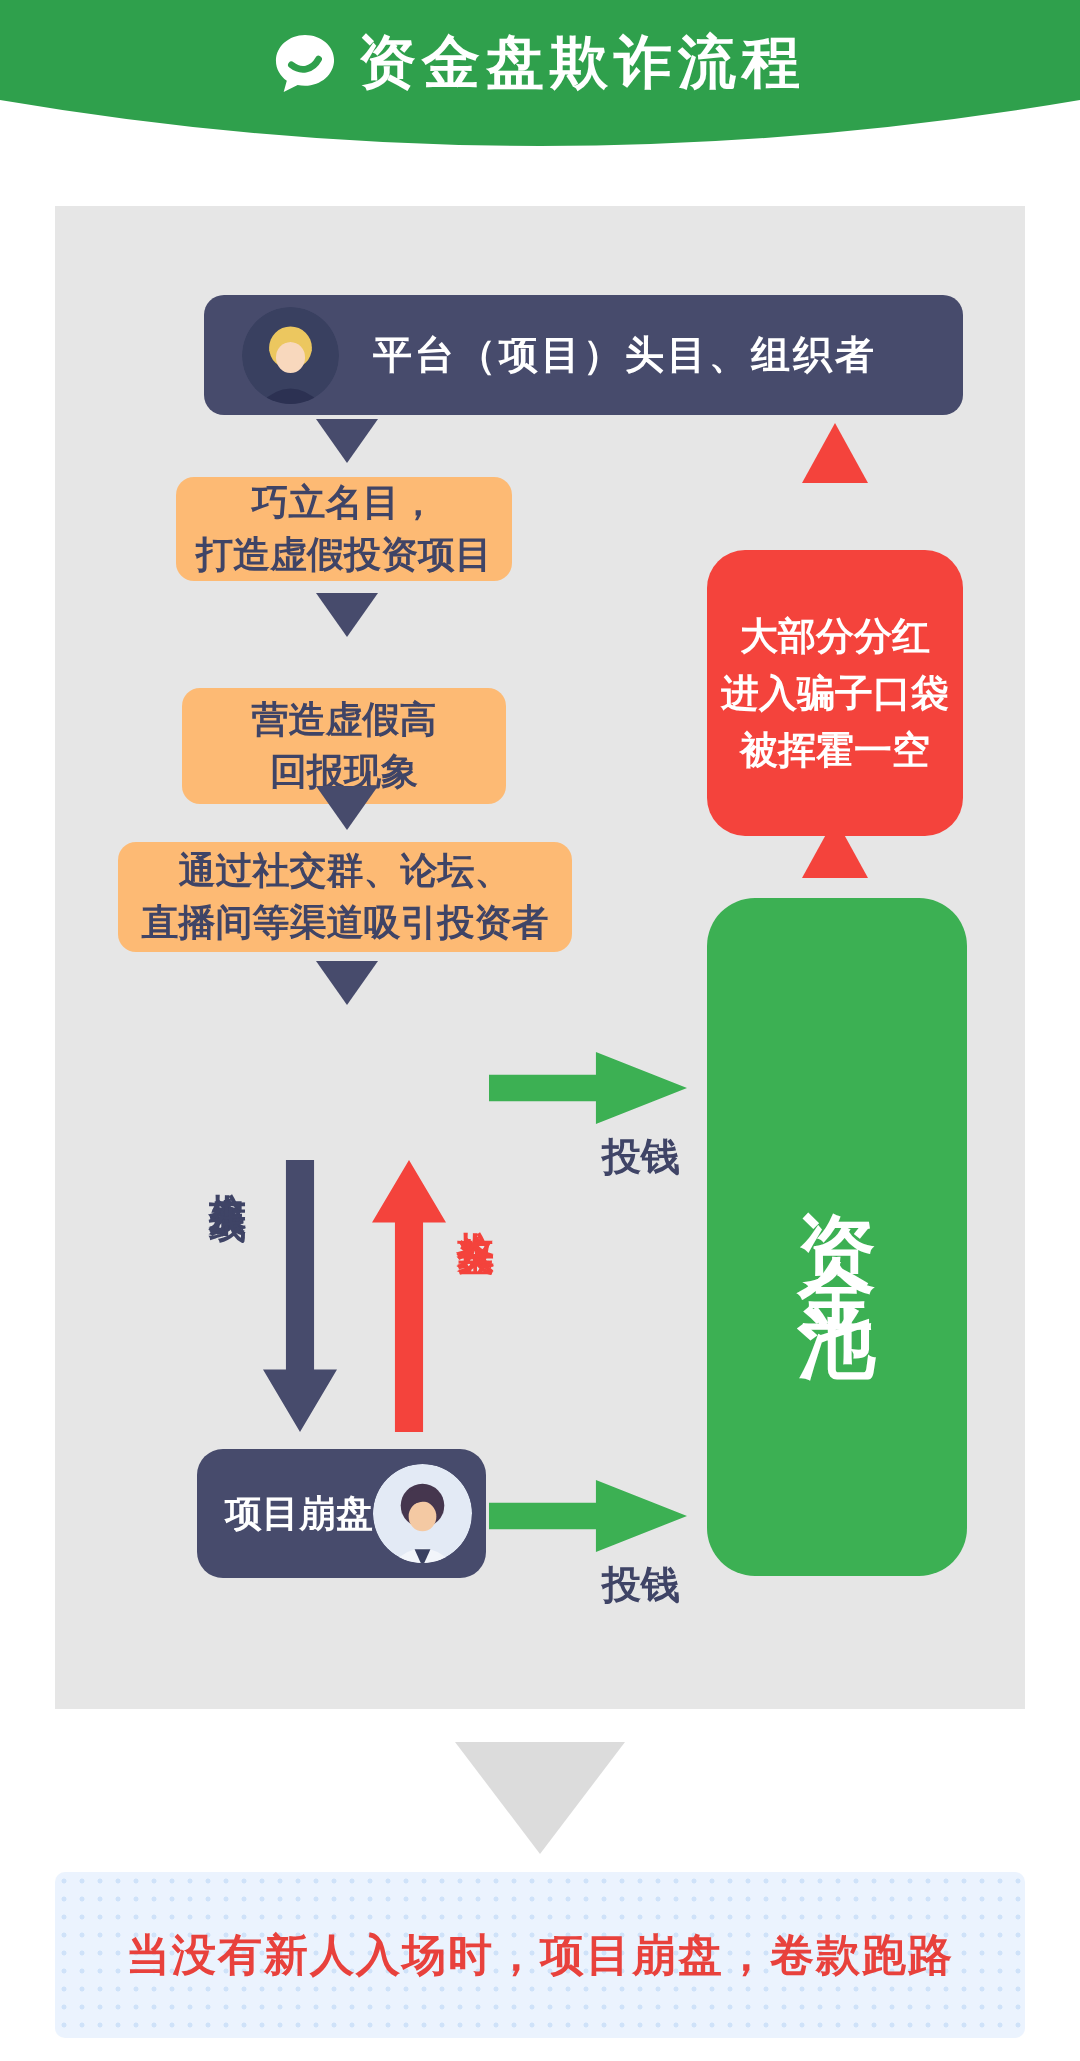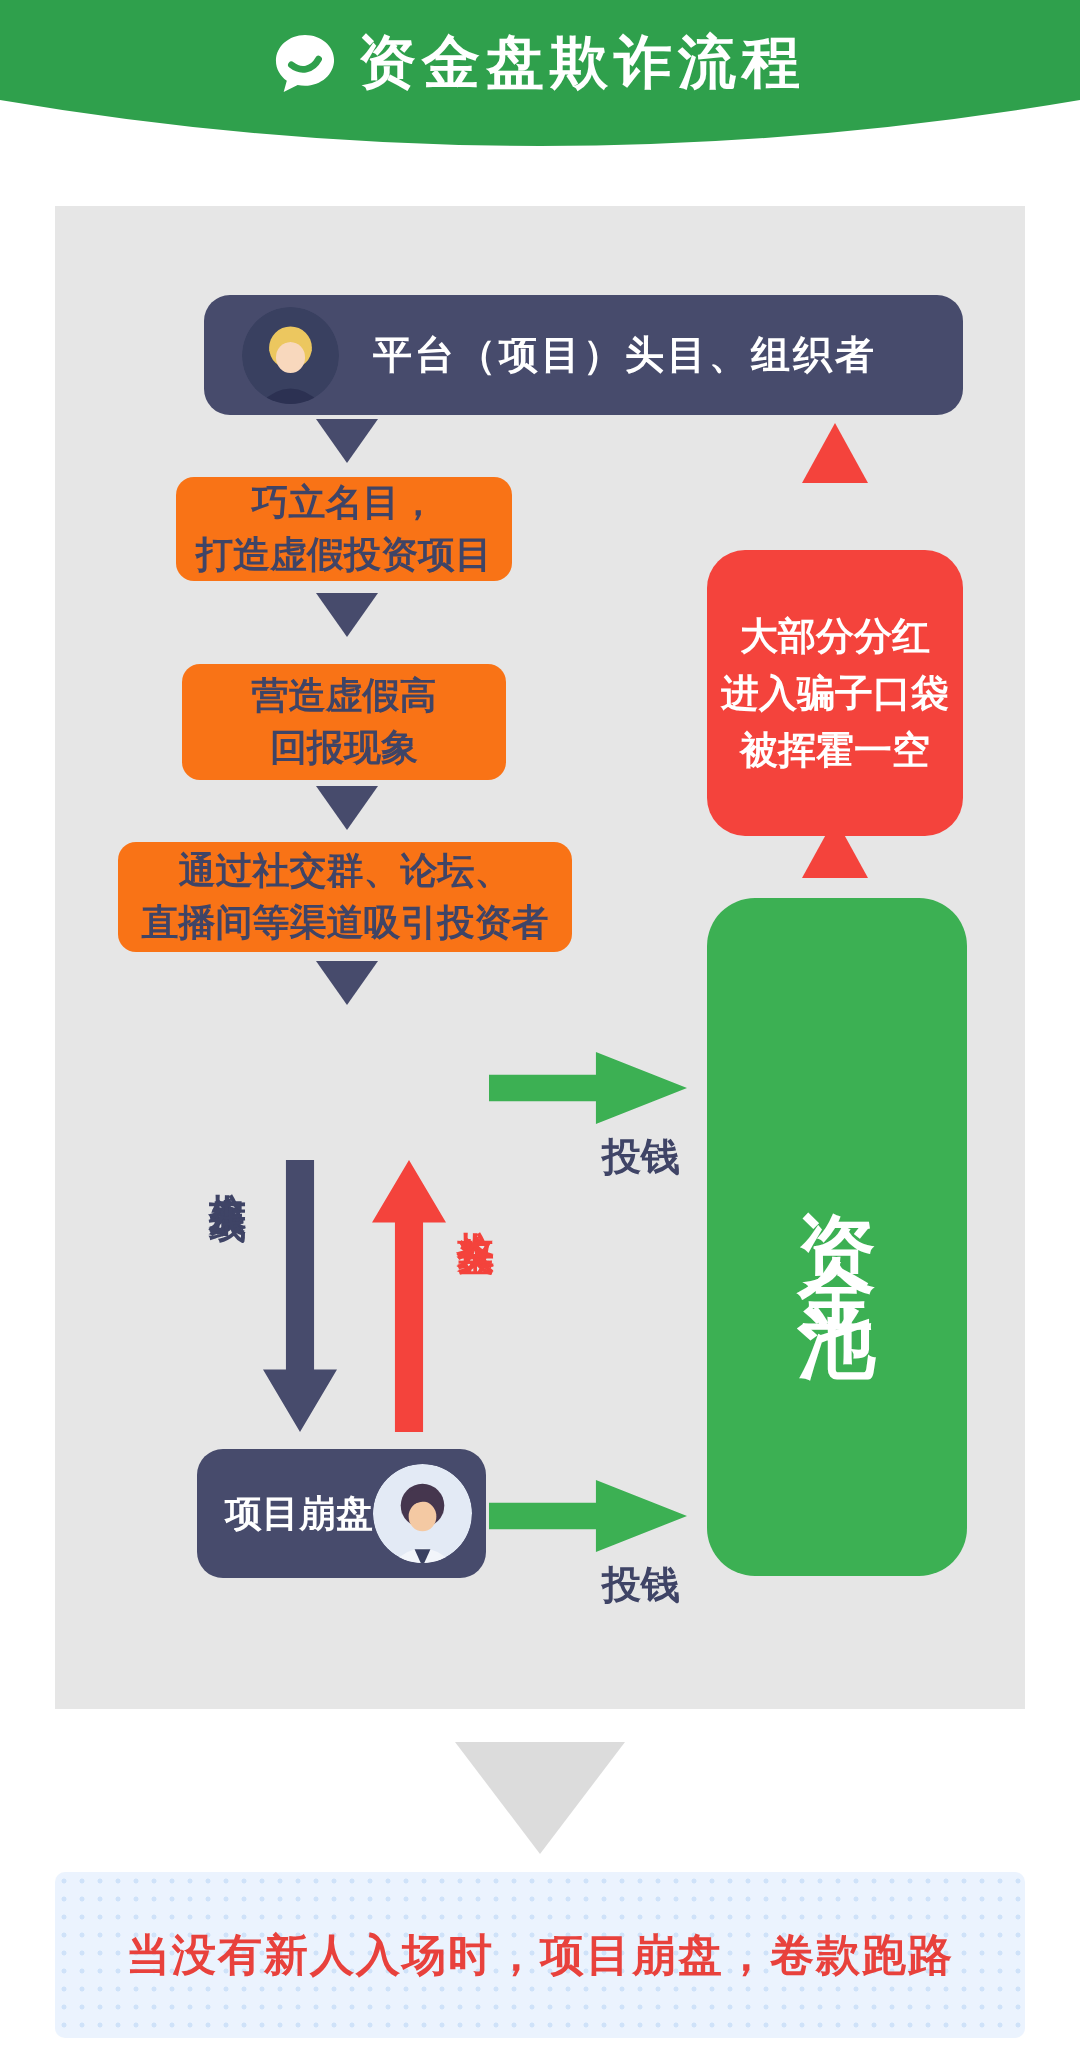--- a/index.html
+++ b/index.html
@@ -21,36 +21,36 @@
   .bubble-icon { width:62px; height:62px; display:block; }
 
   
   .panel { left:55px; top:206px; width:970px; height:1503px; background:#e6e6e6; }
 
   
   .navy-box {
     background:#474b6c; border-radius:26px; color:#ffffff; font-weight:bold;
     display:flex; align-items:center;
   }
-  .organizer-box { left:204px; top:295px; width:759px; height:120px; padding-left:38px; gap:34px; }
+  .organizer-box { left:204px; top:295px; width:759px; height:120px; padding-left:38px; gap:34px;border-radius:20px; }
   .organizer-box .node-label { font-size:39px; letter-spacing:3px; }
   .old-box  { left:197px; top:1021px; width:289px; height:129px; padding-left:20px; gap:14px; font-size:37px; }
   .new-box  { left:197px; top:1449px; width:289px; height:129px; padding:0 14px 0 28px; justify-content:space-between; font-size:37px; }
 
   .avatar { width:97px; height:97px; display:block; flex:0 0 auto; }
   .avatar.small { width:99px; height:99px; }
 
   
   .blue-box {
-    background:#f97316; border-radius:18px; color:#3f4466; font-weight:bold;
+    background:#fdba74; border-radius:18px; color:#3f4466; font-weight:bold;
     font-size:37px; line-height:1.4; text-align:center; white-space:pre-line;
     display:flex; align-items:center; justify-content:center;
   }
   .step1 { left:176px; top:477px; width:336px; height:104px; }
-  .step2 { left:182px; top:664px; width:324px; height:116px; }
+  .step2 { left:182px; top:688px; width:324px; height:116px; }
   .step3 { left:118px; top:842px; width:454px; height:110px; }
 
   
   .arrow-down-sm {
     width:62px; height:44px; background:#474b6c;
     clip-path:polygon(50% 100%, 0 0, 100% 0);
   }
   .ad1 { left:316px; top:419px; }
   .ad2 { left:316px; top:593px; }
   .ad3 { left:316px; top:786px; }

